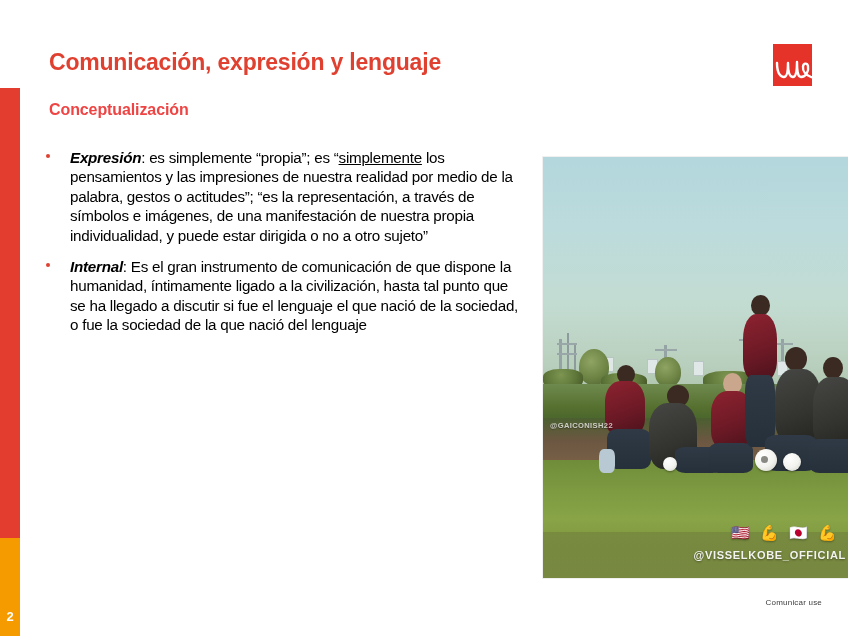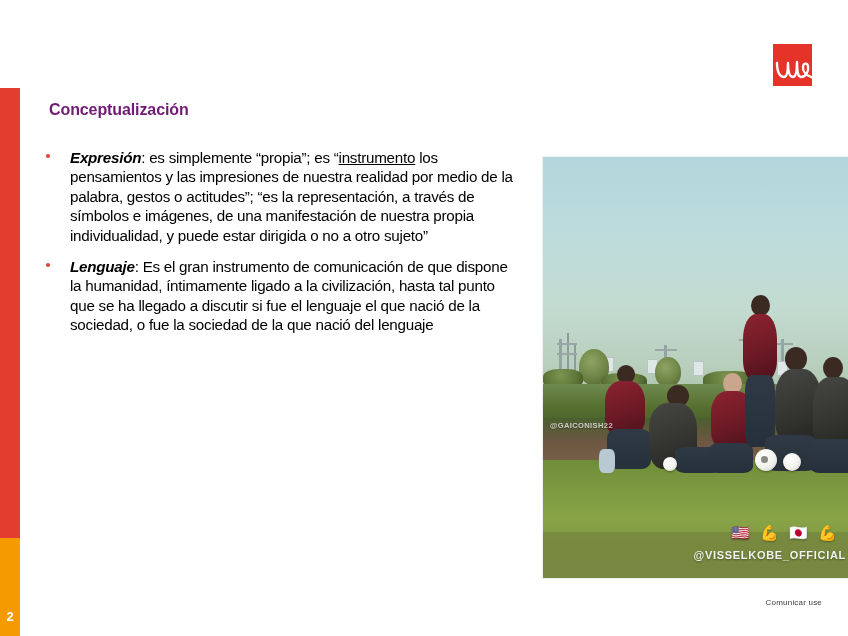--- a/index.html
+++ b/index.html
@@ -29,21 +29,21 @@
   .logo-mark { position:absolute; left:0; top:6px; width:50px; height:36px; overflow:visible; }
 
   
   .title {
     position:absolute; left:49px; top:50px; width:470px;
     color:#e0402f; font-size:23px; font-weight:bold;
     letter-spacing:-0.2px; line-height:1.1;
   }
   .subtitle {
     position:absolute; left:49px; top:101px; width:470px;
-    color:#701a75; font-size:16px; font-weight:bold;
+    color:#ef4444; font-size:16px; font-weight:bold;
     letter-spacing:-0.1px;
   }
 
   
   .body-list {
     position:absolute; left:40px; top:148px; width:482px;
     list-style:none; margin:0; padding:0;
   }
   .bullet {
     position:relative; padding-left:30px; margin-bottom:12px;
@@ -155,30 +155,31 @@
 
   <div class="logo">
     <div class="logo-box"></div>
     <svg class="logo-mark" viewBox="0 0 50 36">
       <path d="M4 13 C4 24, 8 27, 11 27 C14 27, 15 22, 15 13 C15 23, 17 27, 20 27 C23 27, 24 22, 24 12
                C24 22, 25 27, 28 27 C33 27, 36 21, 35 16 C34.3 12.6, 30.5 12.8, 30 16.5
                C29.4 21, 33 25, 38 27 C43 29, 47 27, 49 23" fill="none" stroke="#ffffff" stroke-width="2.4" stroke-linecap="round" stroke-linejoin="round"></path>
     </svg>
   </div>
 
+  <div class="title">Comunicación, expresión y lenguaje</div>
   <div class="subtitle">Conceptualización</div>
 
   <ul class="body-list">
     <li class="bullet">
       <span class="dot"></span>
-      <b>Expresión</b><span>: es simplemente “propia”; es “</span><u>instrumento</u><span> los pensamientos y las impresiones de nuestra realidad por medio de la palabra, gestos o actitudes”; “es la representación, a través de símbolos e imágenes, de una manifestación de nuestra propia individualidad, y puede estar dirigida o no a otro sujeto”</span>
+      <b>Expresión</b><span>: es simplemente “propia”; es “</span><u>simplemente</u><span> los pensamientos y las impresiones de nuestra realidad por medio de la palabra, gestos o actitudes”; “es la representación, a través de símbolos e imágenes, de una manifestación de nuestra propia individualidad, y puede estar dirigida o no a otro sujeto”</span>
     </li>
     <li class="bullet">
       <span class="dot"></span>
-      <b>Lenguaje</b><span>: </span><span>Es el gran instrumento de comunicación de que dispone la humanidad, íntimamente ligado a la civilización, hasta tal punto que se ha llegado a discutir si fue el lenguaje el que nació de la sociedad, o fue la sociedad de la que nació del lenguaje</span>
+      <b>Internal</b><span>: </span><span>Es el gran instrumento de comunicación de que dispone la humanidad, íntimamente ligado a la civilización, hasta tal punto que se ha llegado a discutir si fue el lenguaje el que nació de la sociedad, o fue la sociedad de la que nació del lenguaje</span>
     </li>
   </ul>
 
   <div class="photo">
     <div class="sky"></div>
 
     <div class="pole thick" style="left:16px; top:182px; height:62px;"></div>
     <div class="pole" style="left:24px; top:176px; height:68px;"></div>
     <div class="pole" style="left:31px; top:186px; height:58px;"></div>
     <div class="crossbar" style="left:14px; top:186px; width:20px;"></div>

